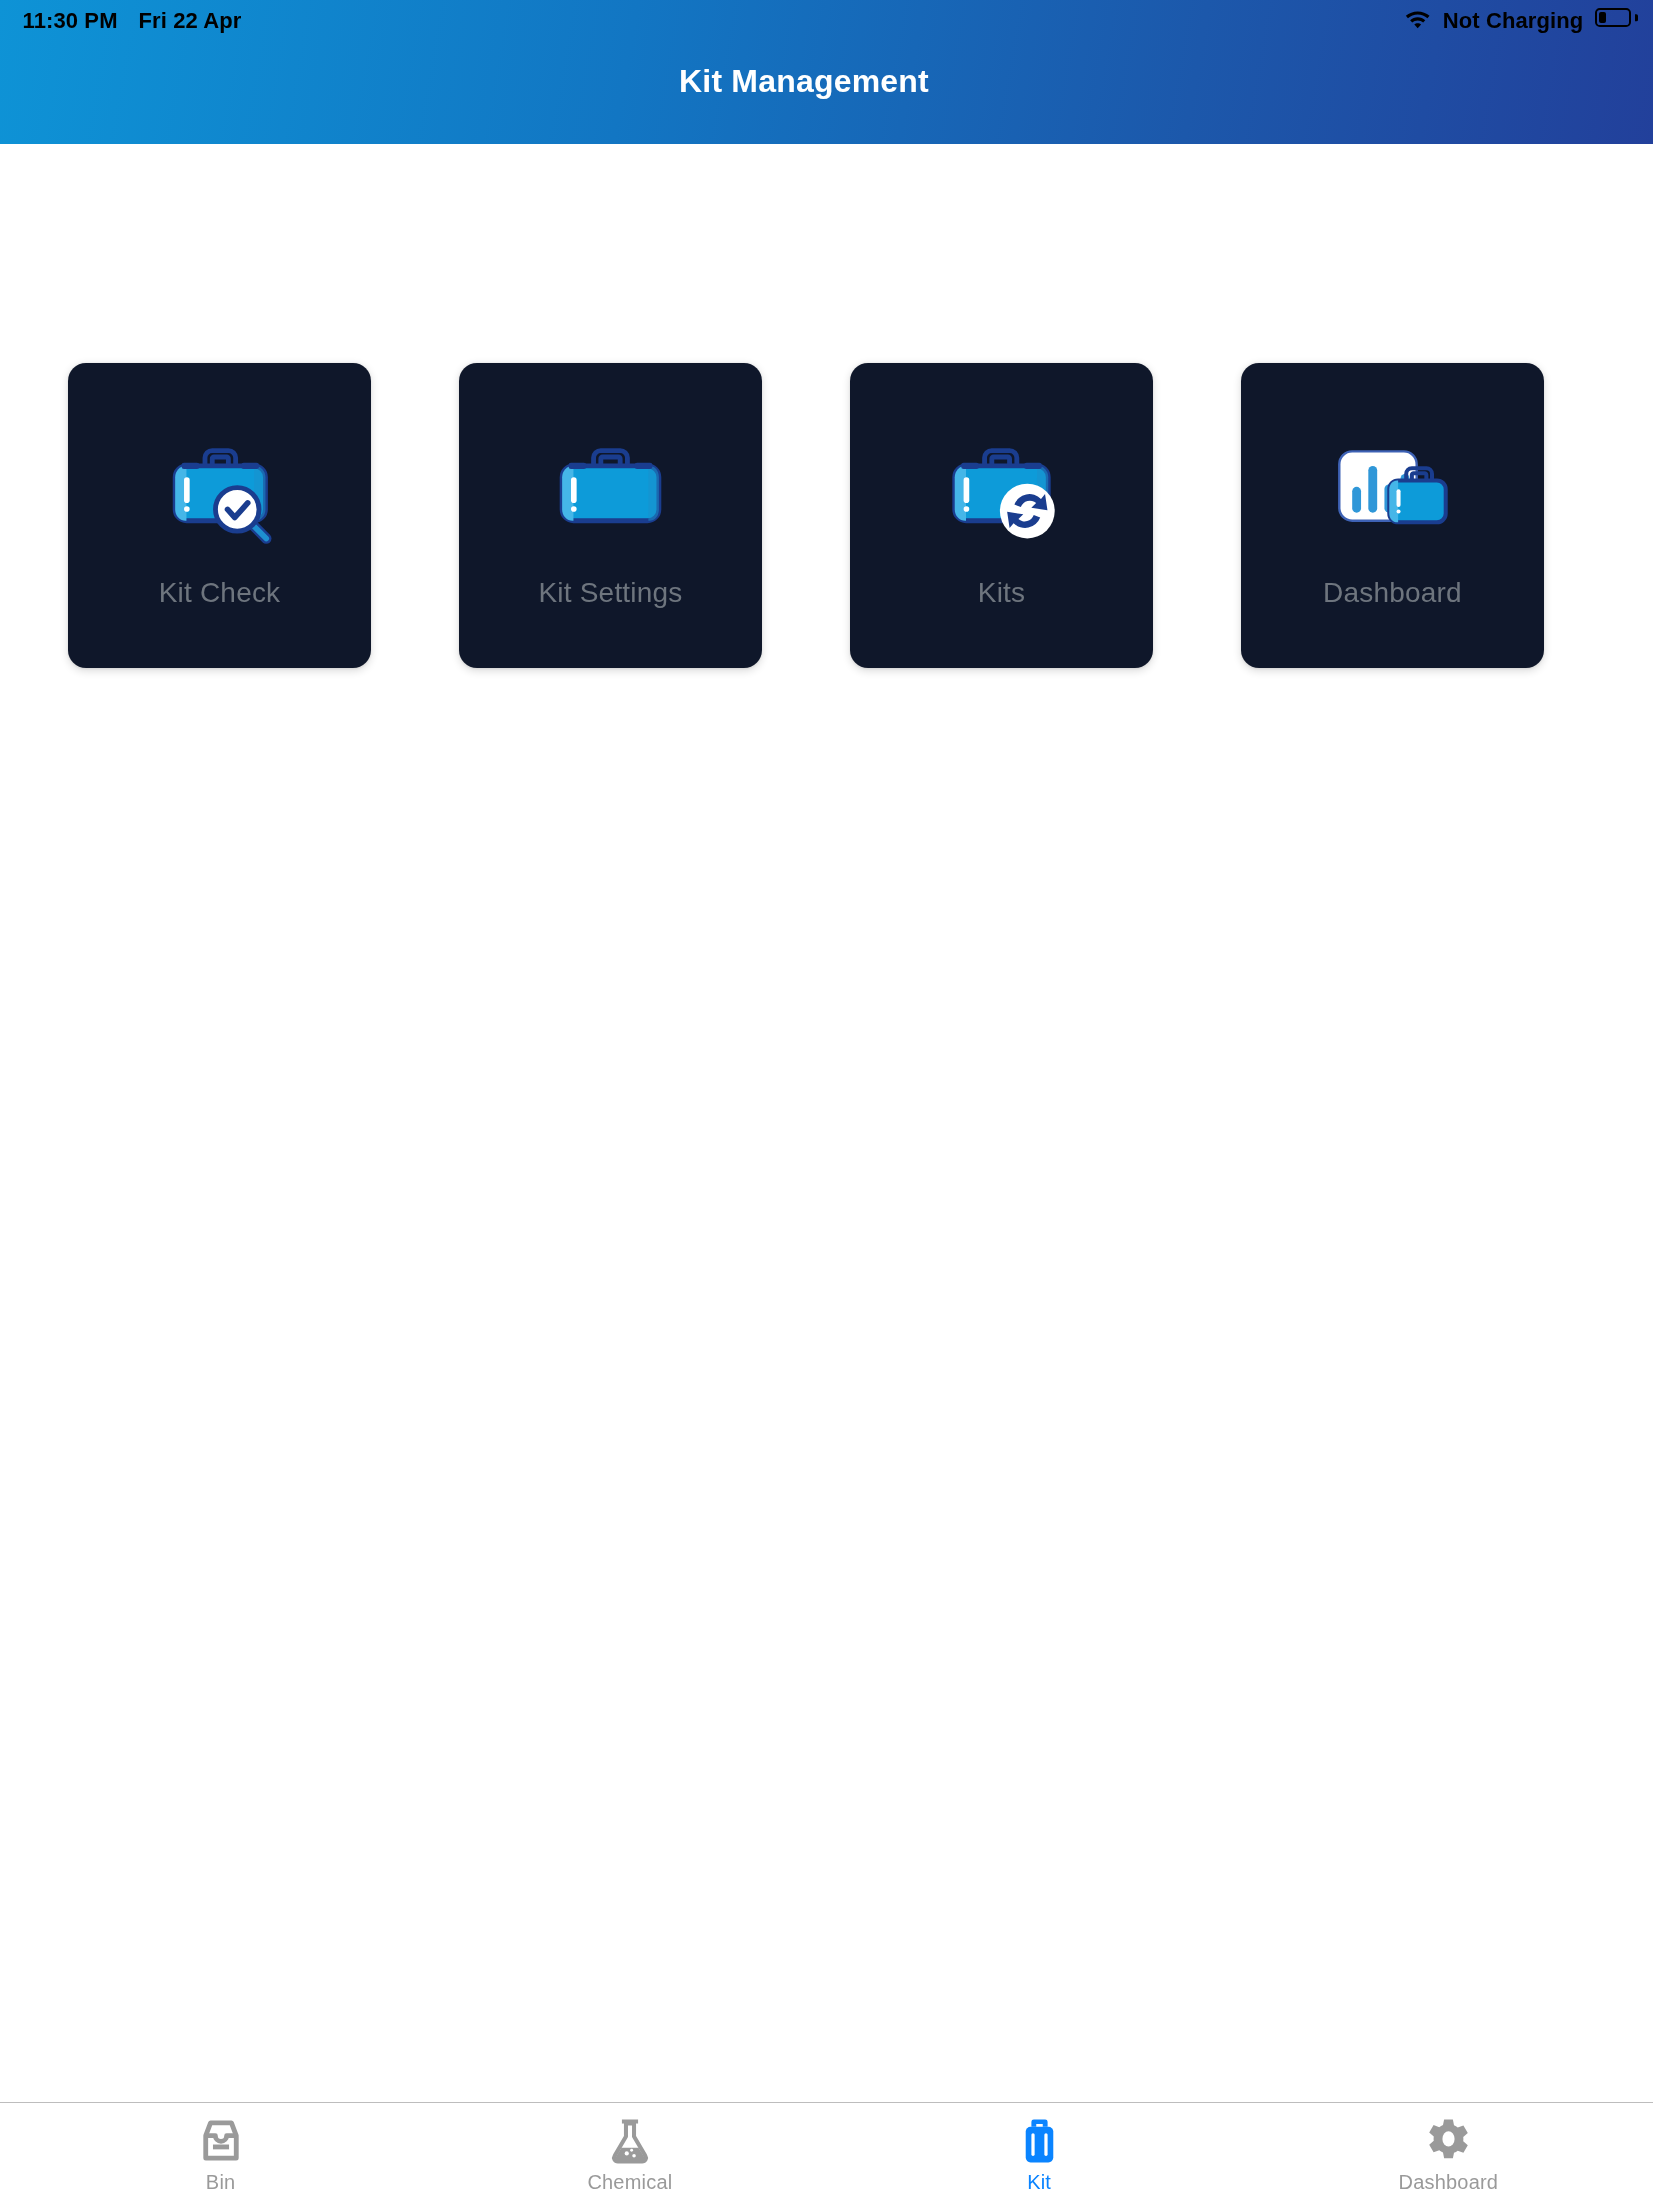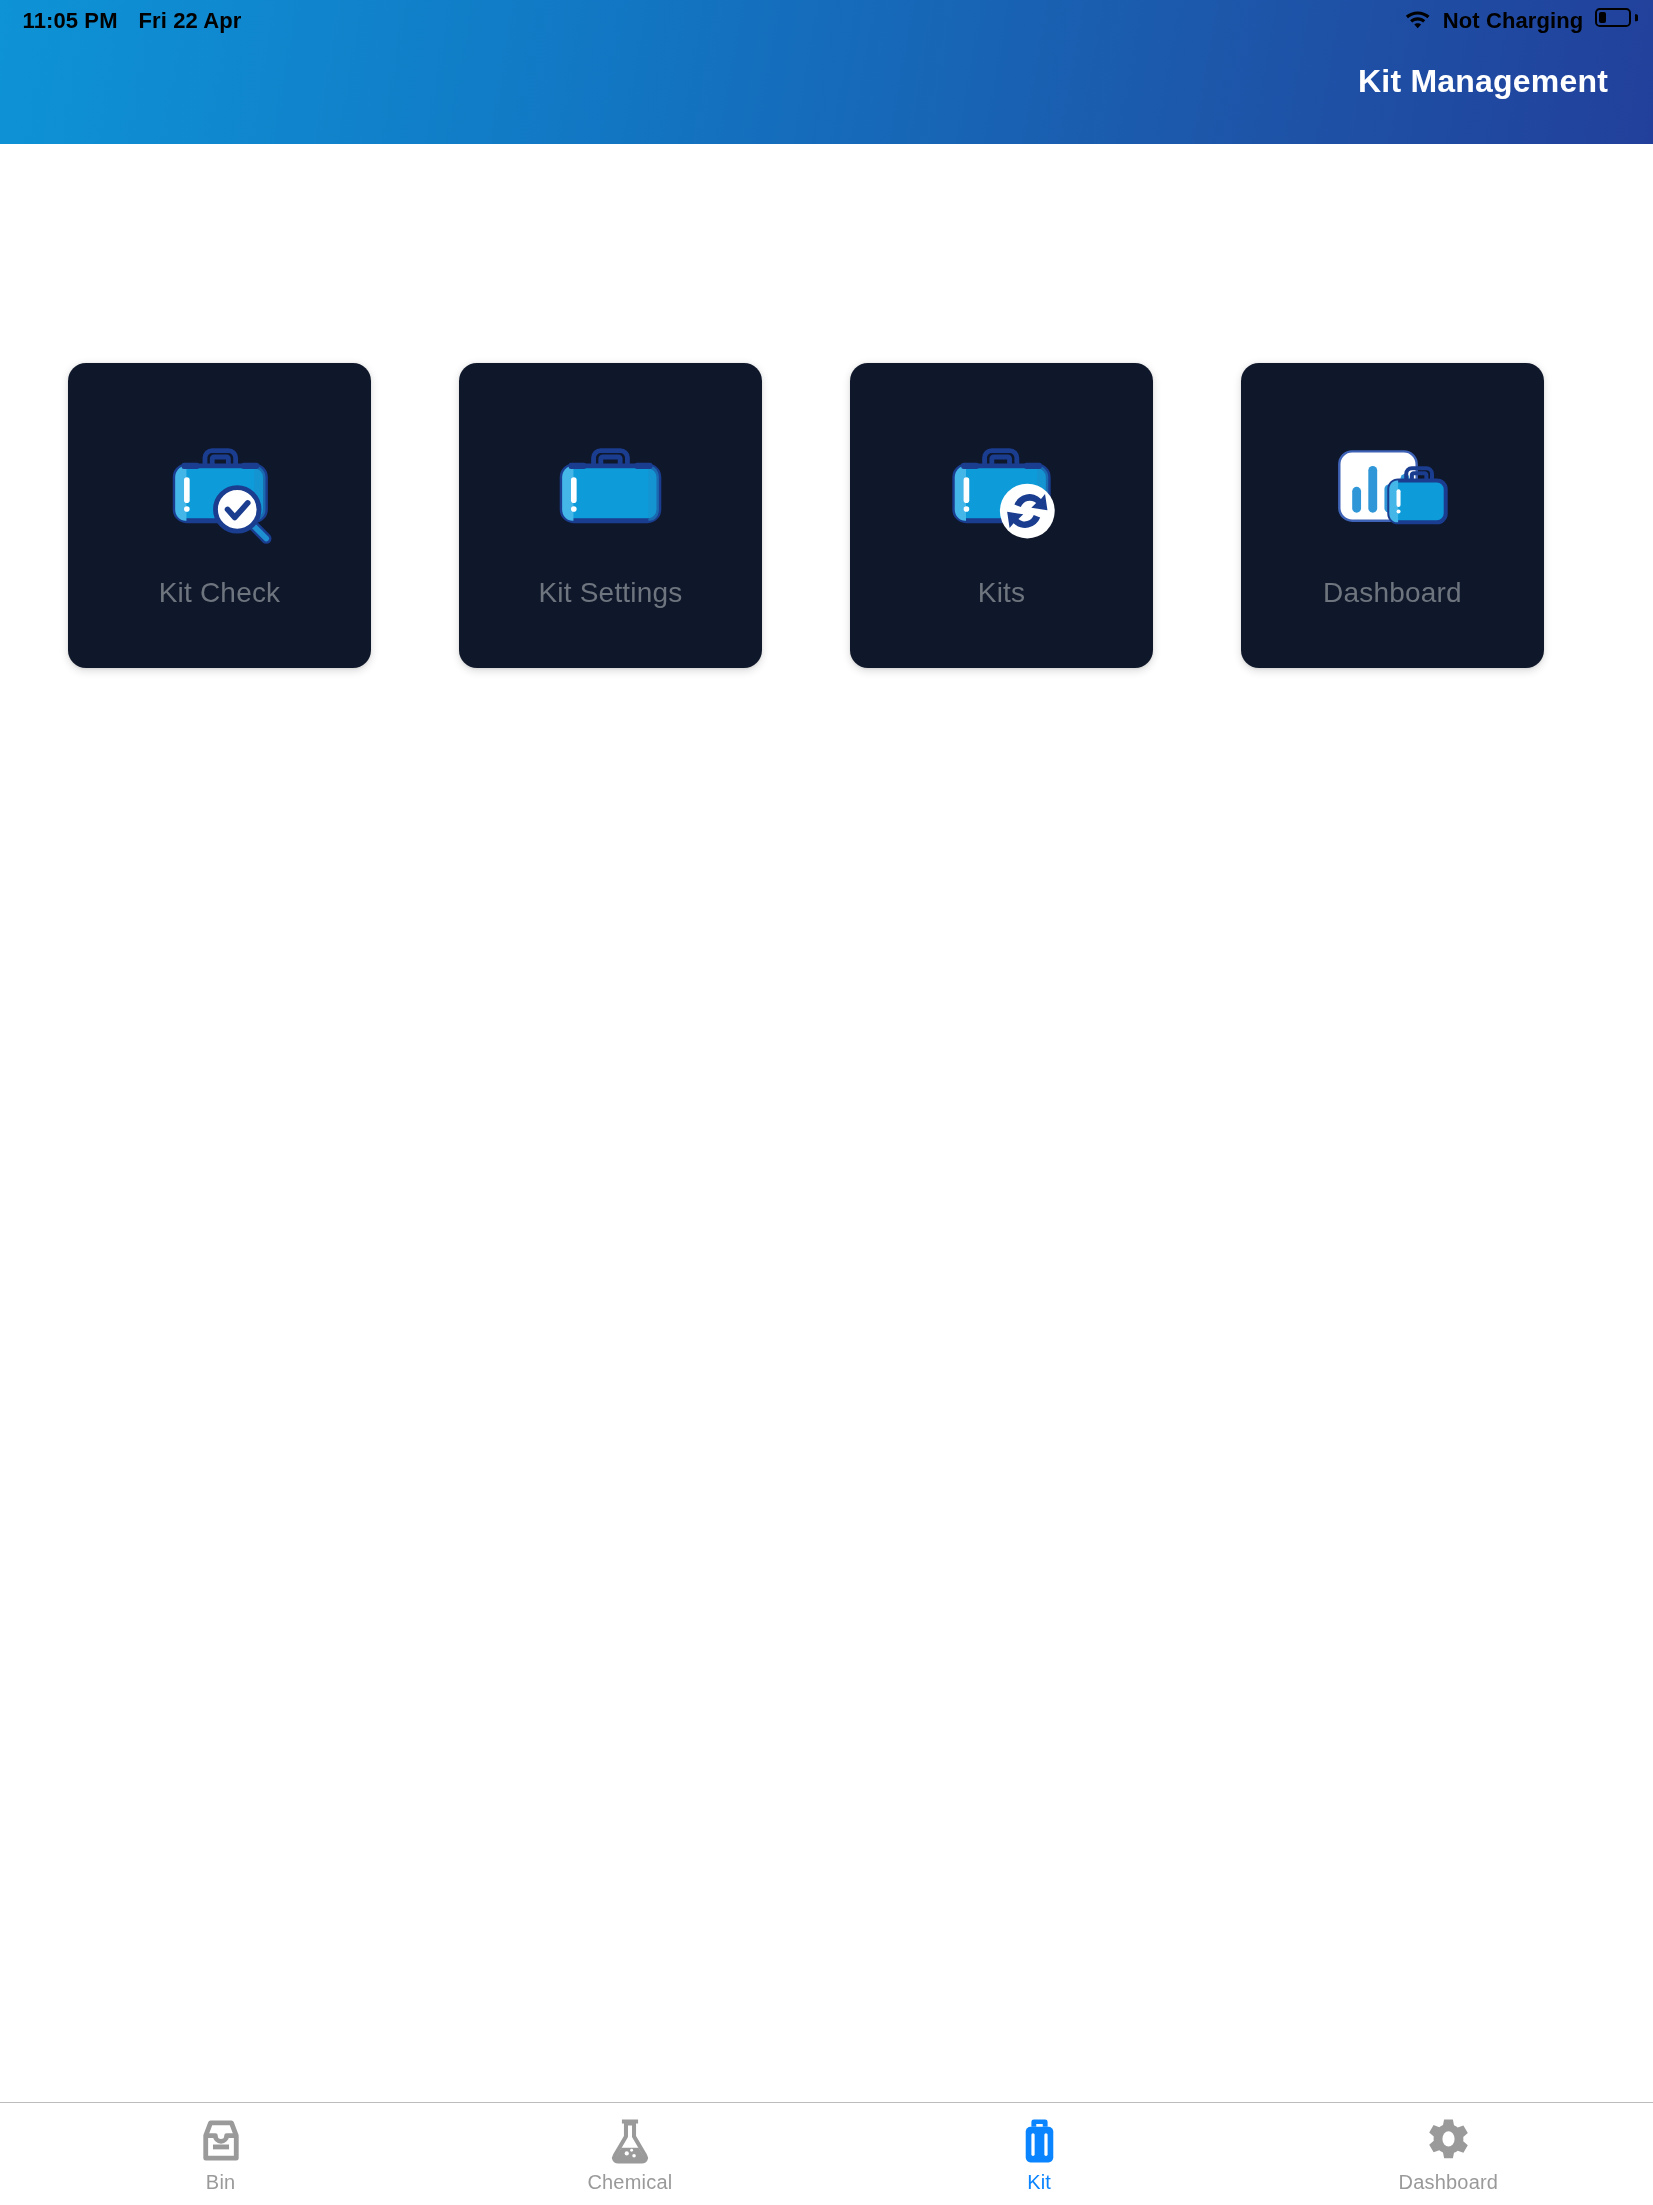--- a/index.html
+++ b/index.html
@@ -36,21 +36,21 @@
     position:absolute; top:2px; left:2px; bottom:2px;
     width:7.3px; background:#000; border-radius:2px;
   }
   .batt-cap {
     position:absolute; right:-4px; top:50%; transform:translateY(-50%);
     width:2.8px; height:7.3px; background:#000; border-radius:0 1.6px 1.6px 0;
   }
 
   .nav-title {
     position:absolute; top:63px; left:0; width:1608px;
-    text-align:right; font-size:32px; font-weight:bold; color:#ffffff;
+    text-align:center; font-size:32px; font-weight:bold; color:#ffffff;
     letter-spacing:0.2px;
   }
 
   
   .subtitle {
     position:absolute; top:184px; left:0; width:1653px;
     text-align:center; font-size:28px; color:#6E757E; letter-spacing:0.2px;
   }
 
   
@@ -90,21 +90,21 @@
 </style>
 </head>
 <body>
 
 <div class="screen">
 
   <div class="header">
 
     <div class="statusbar">
       <div class="sb-left">
-        <span class="sb-time">11:05 PM</span>
+        <span class="sb-time">11:30 PM</span>
         <span class="sb-date">Fri 22 Apr</span>
       </div>
       <div class="sb-right">
         <span class="wifi-ico">
           <svg viewBox="0 0 34 26" width="27.4" height="21">
             <path d="M17 4.2c5.6 0 10.8 2 14.7 5.5l-2.6 2.9C25.8 9.6 21.5 7.9 17 7.9S8.2 9.6 4.9 12.6L2.3 9.7C6.2 6.2 11.4 4.2 17 4.2z" fill="#000"></path>
             <path d="M17 11.6c3.6 0 6.9 1.3 9.4 3.5l-2.6 2.9C22 16.4 19.6 15.4 17 15.4s-5 1-6.8 2.6l-2.6-2.9c2.5-2.2 5.8-3.5 9.4-3.5z" fill="#000"></path>
             <path d="M17 18.9c1.6 0 3.1.6 4.2 1.6L17 25.2l-4.2-4.7c1.1-1 2.6-1.6 4.2-1.6z" fill="#000"></path>
           </svg>
         </span>

